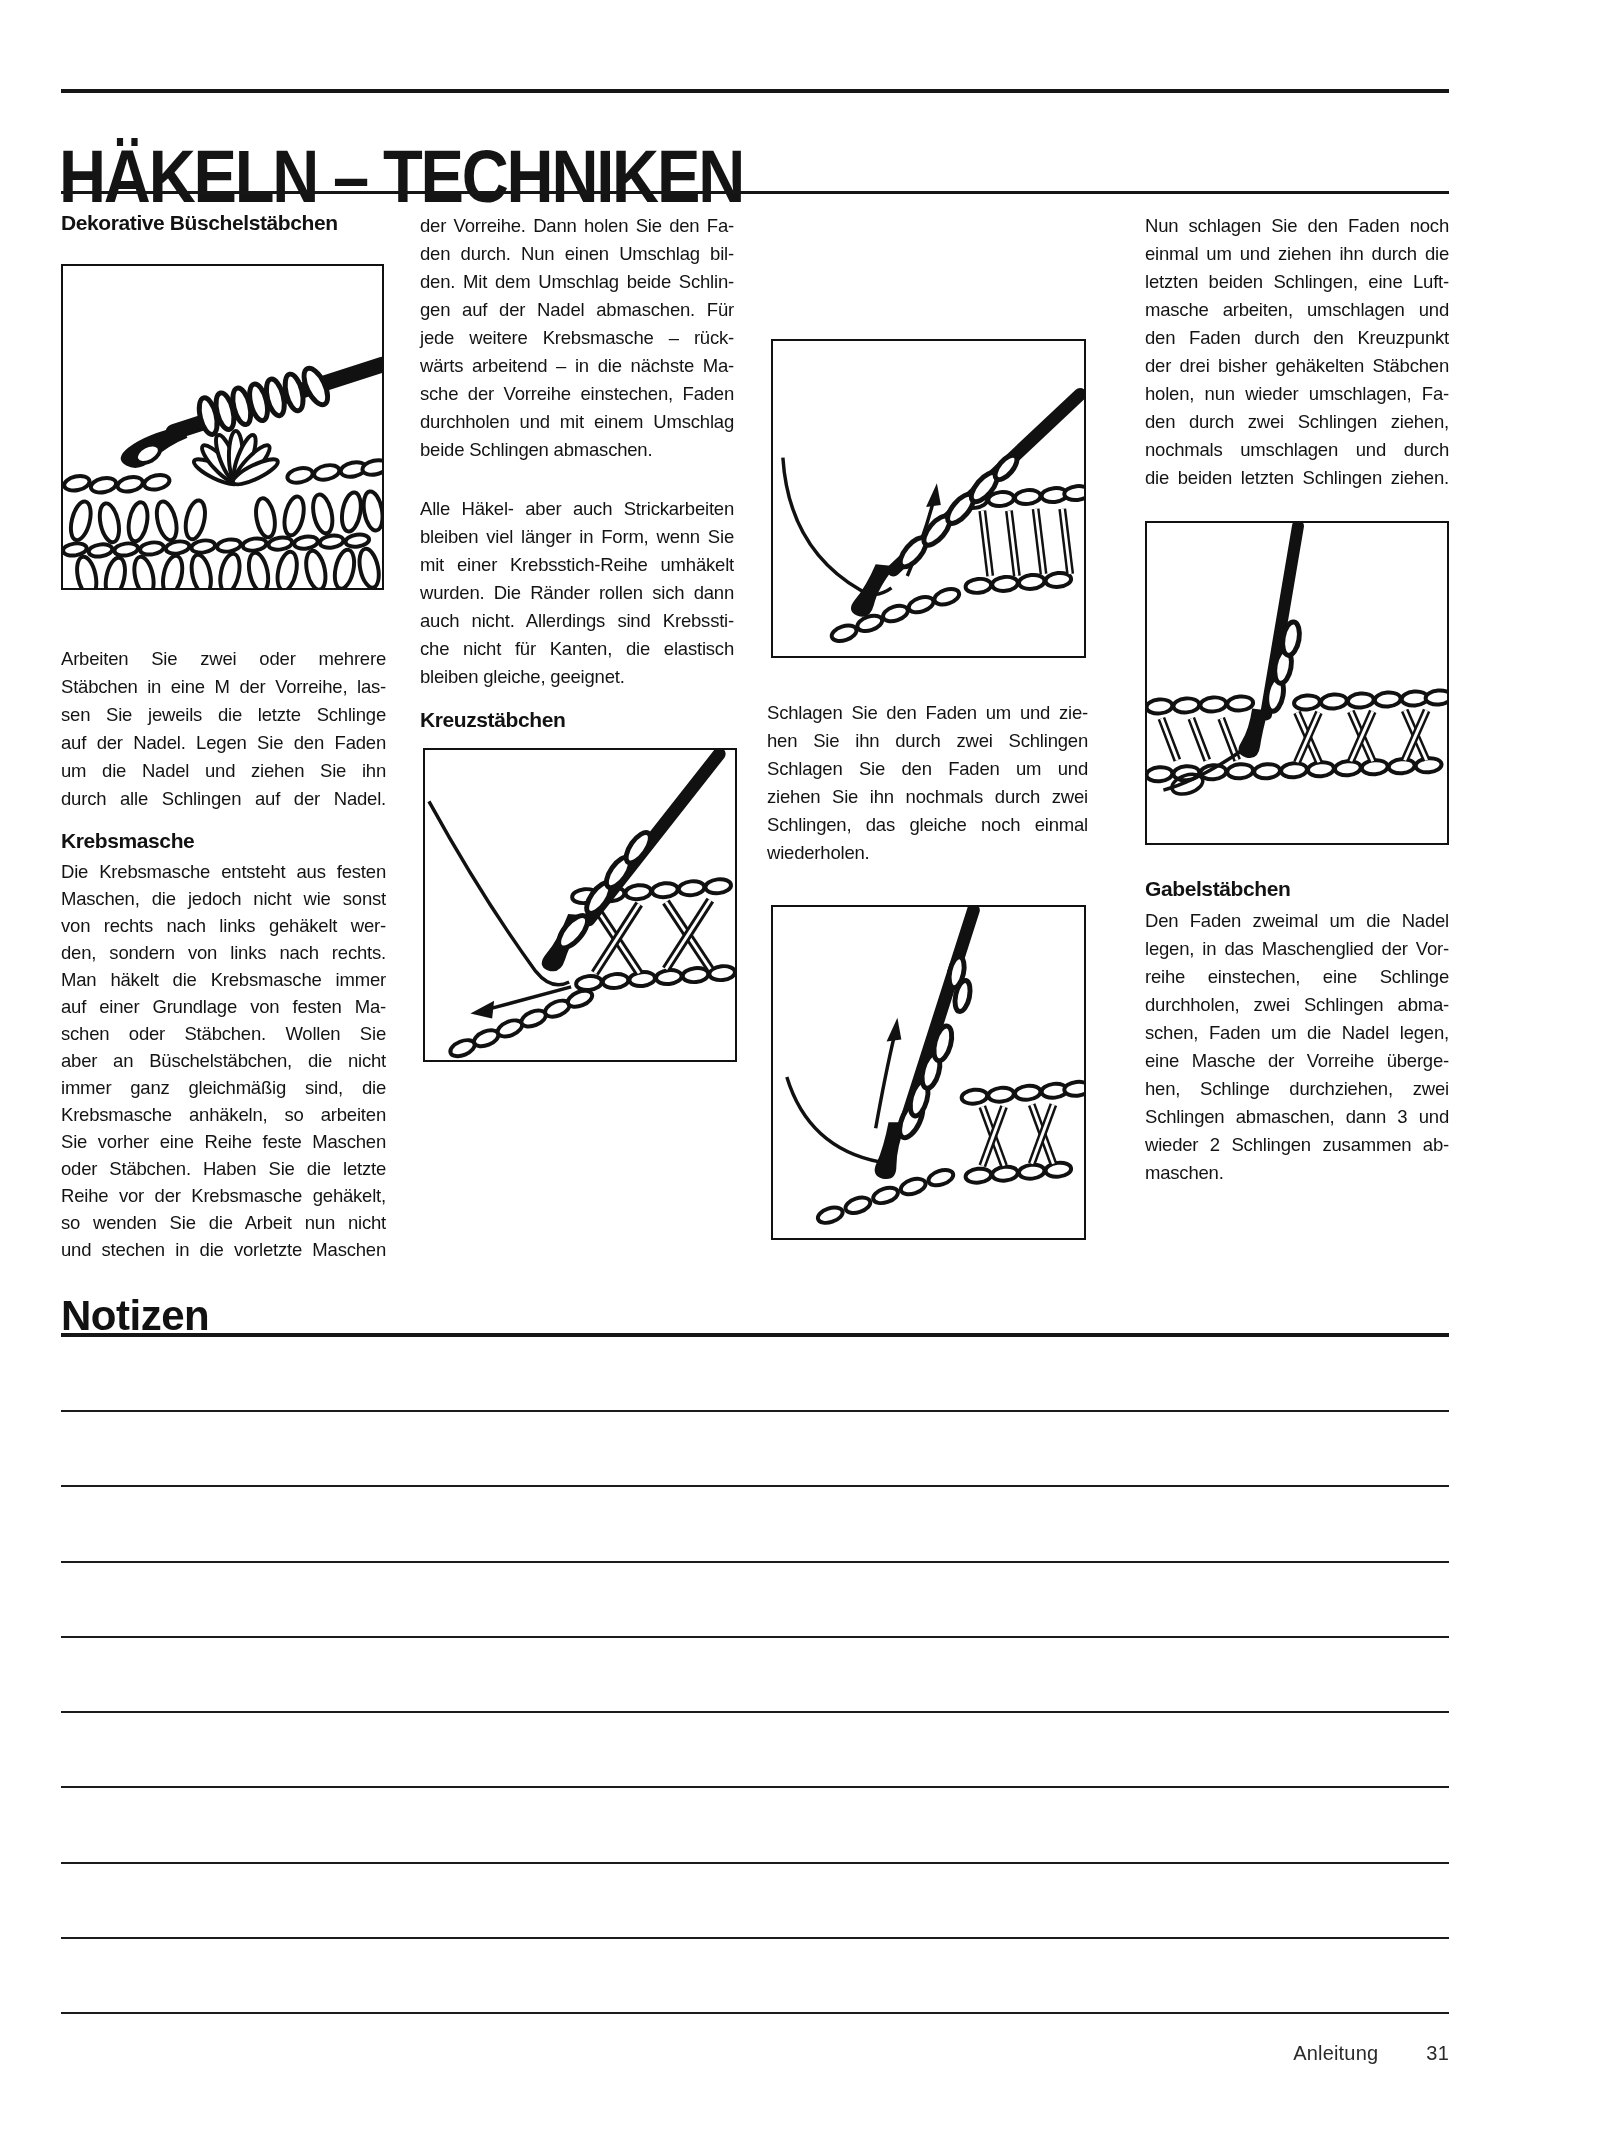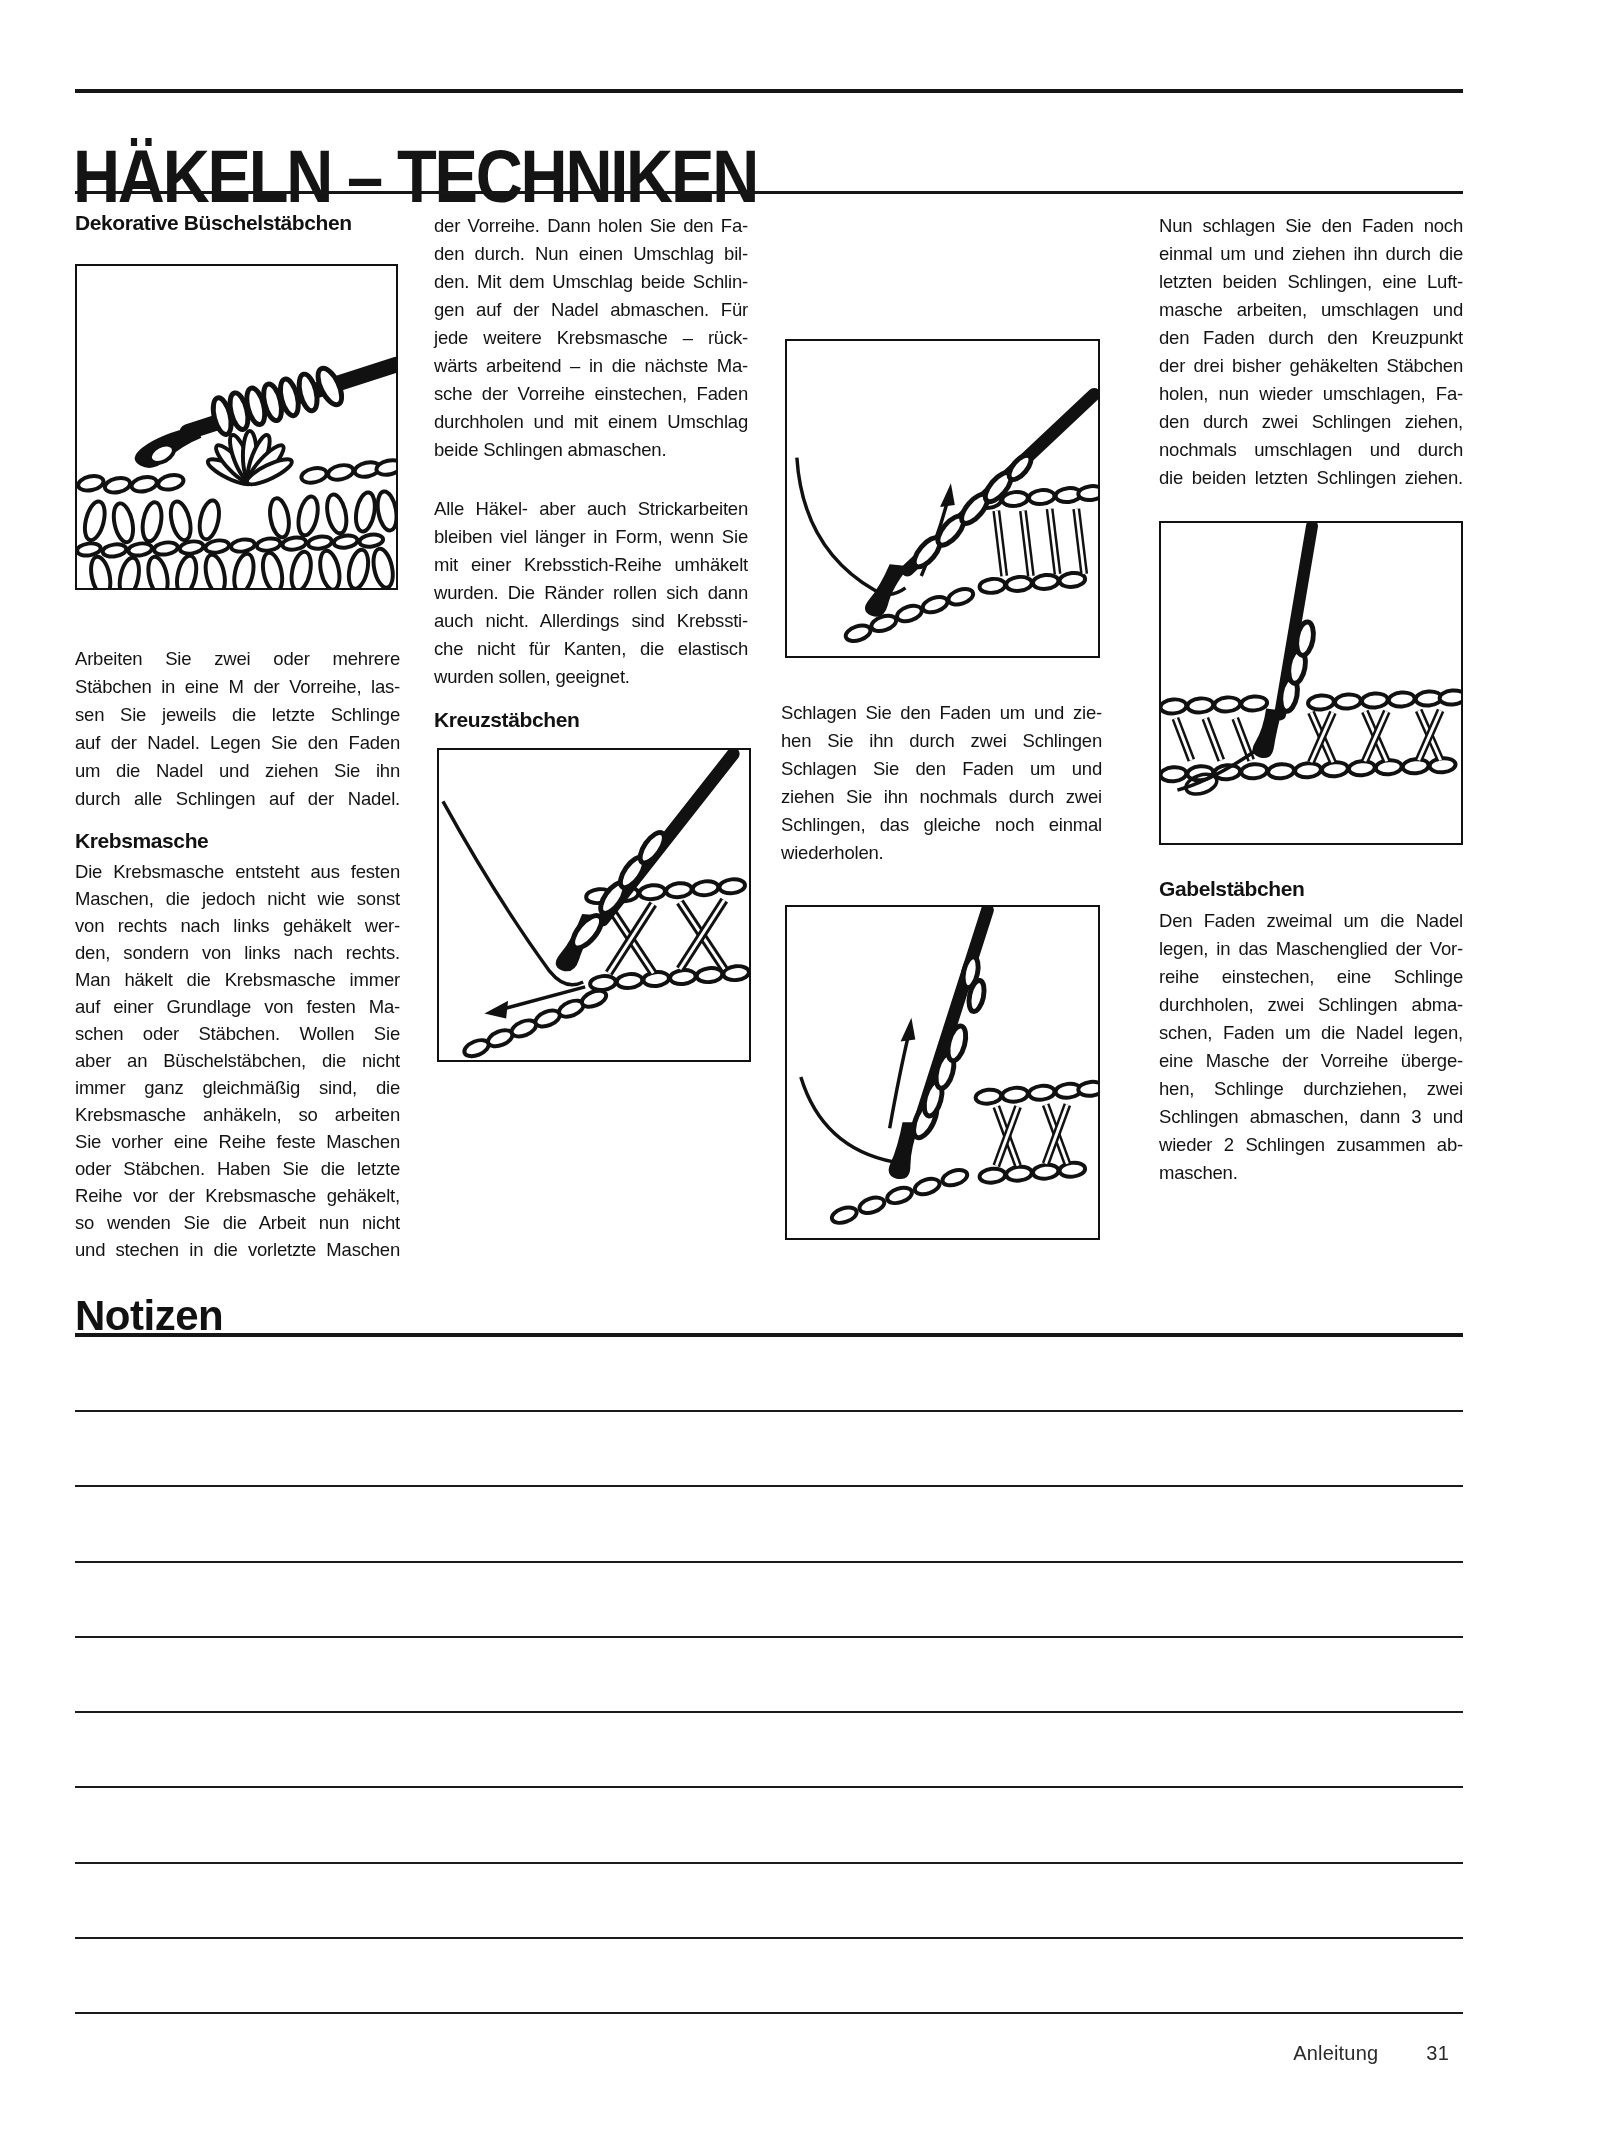--- a/index.html
+++ b/index.html
@@ -1,21 +1,21 @@
 <!DOCTYPE html>
 <html><head>
 <meta charset="utf-8">
 <style>
   html,body{margin:0;padding:0;}
   body{
     width:1600px;height:2133px;background:#ffffff;position:relative;
     font-family:"Liberation Sans", sans-serif;color:#111;
     overflow:hidden;
   }
-  .page{position:absolute;inset:0;margin-left:14px;}
+  .page{position:absolute;inset:0;}
   .rule{position:absolute;background:#161616;}
   .page-title{
     position:absolute;left:59px;top:84px;
     font-size:74px;font-weight:bold;letter-spacing:-2.5px;white-space:nowrap;
     transform:scaleX(.88);transform-origin:left top;color:#141414;
   }
   .colhead{
     position:absolute;font-weight:bold;font-size:21px;letter-spacing:-0.4px;
     white-space:nowrap;color:#121212;
   }
@@ -169,21 +169,21 @@
       <div class="tline tlast">beide Schlingen abmaschen.</div>
     </div>
 
   <div class="para" style="left:420px;top:495px;width:314px;">
       <div class="tline">Alle Häkel- aber auch Strickarbeiten</div>
       <div class="tline">bleiben viel länger in Form, wenn Sie</div>
       <div class="tline">mit einer Krebsstich-Reihe umhäkelt</div>
       <div class="tline">wurden. Die Ränder rollen sich dann</div>
       <div class="tline">auch nicht. Allerdings sind Krebssti-</div>
       <div class="tline">che nicht für Kanten, die elastisch</div>
-      <div class="tline tlast">wurden sollen, geeignet.</div>
+      <div class="tline tlast">bleiben gleiche, geeignet.</div>
     </div>
 
   <div class="colhead" style="left:420px;top:708px;">Kreuzstäbchen</div>
 
   <div class="illus" style="left:423px;top:748px;width:314px;height:314px;">
     <svg viewBox="0 0 314 314">
 
       <g>
         <ellipse cx="162" cy="148" rx="13" ry="7" transform="rotate(-6 162 148)" fill="#fff" stroke="#111" stroke-width="4"></ellipse>
         <ellipse cx="189" cy="146" rx="13" ry="7" transform="rotate(-6 189 146)" fill="#fff" stroke="#111" stroke-width="4"></ellipse>

